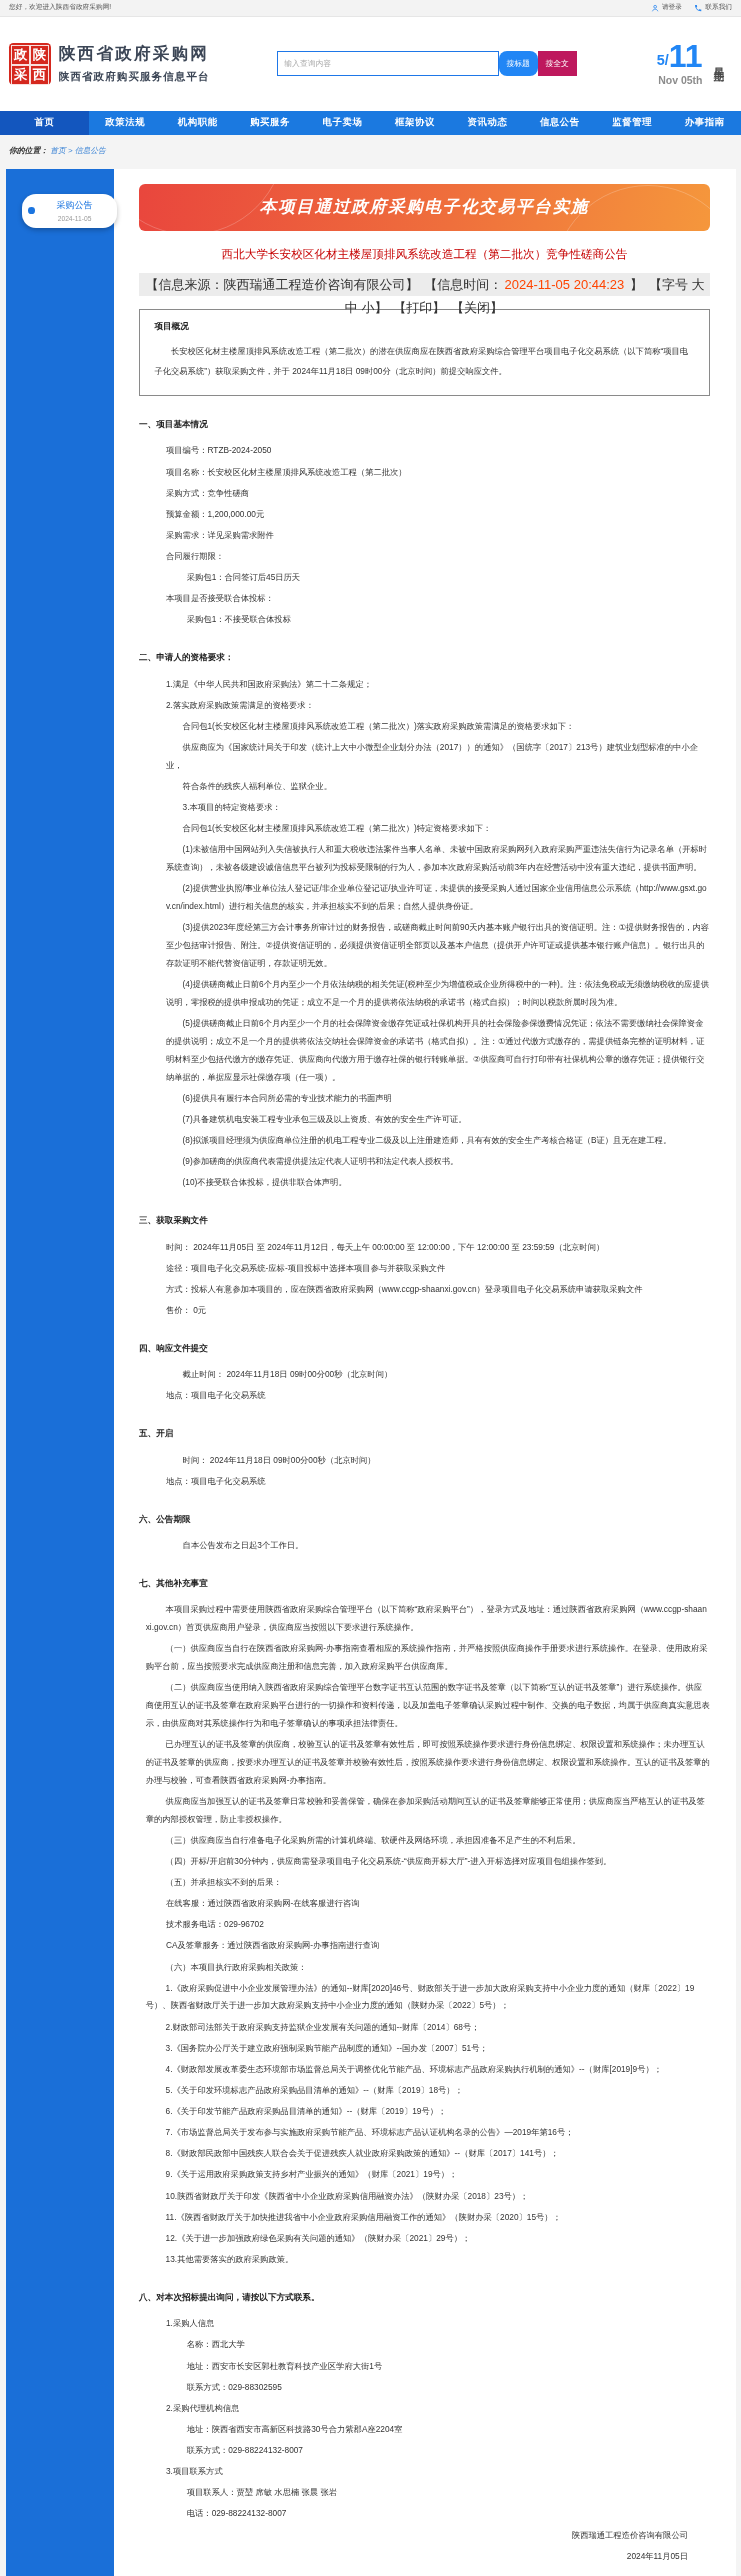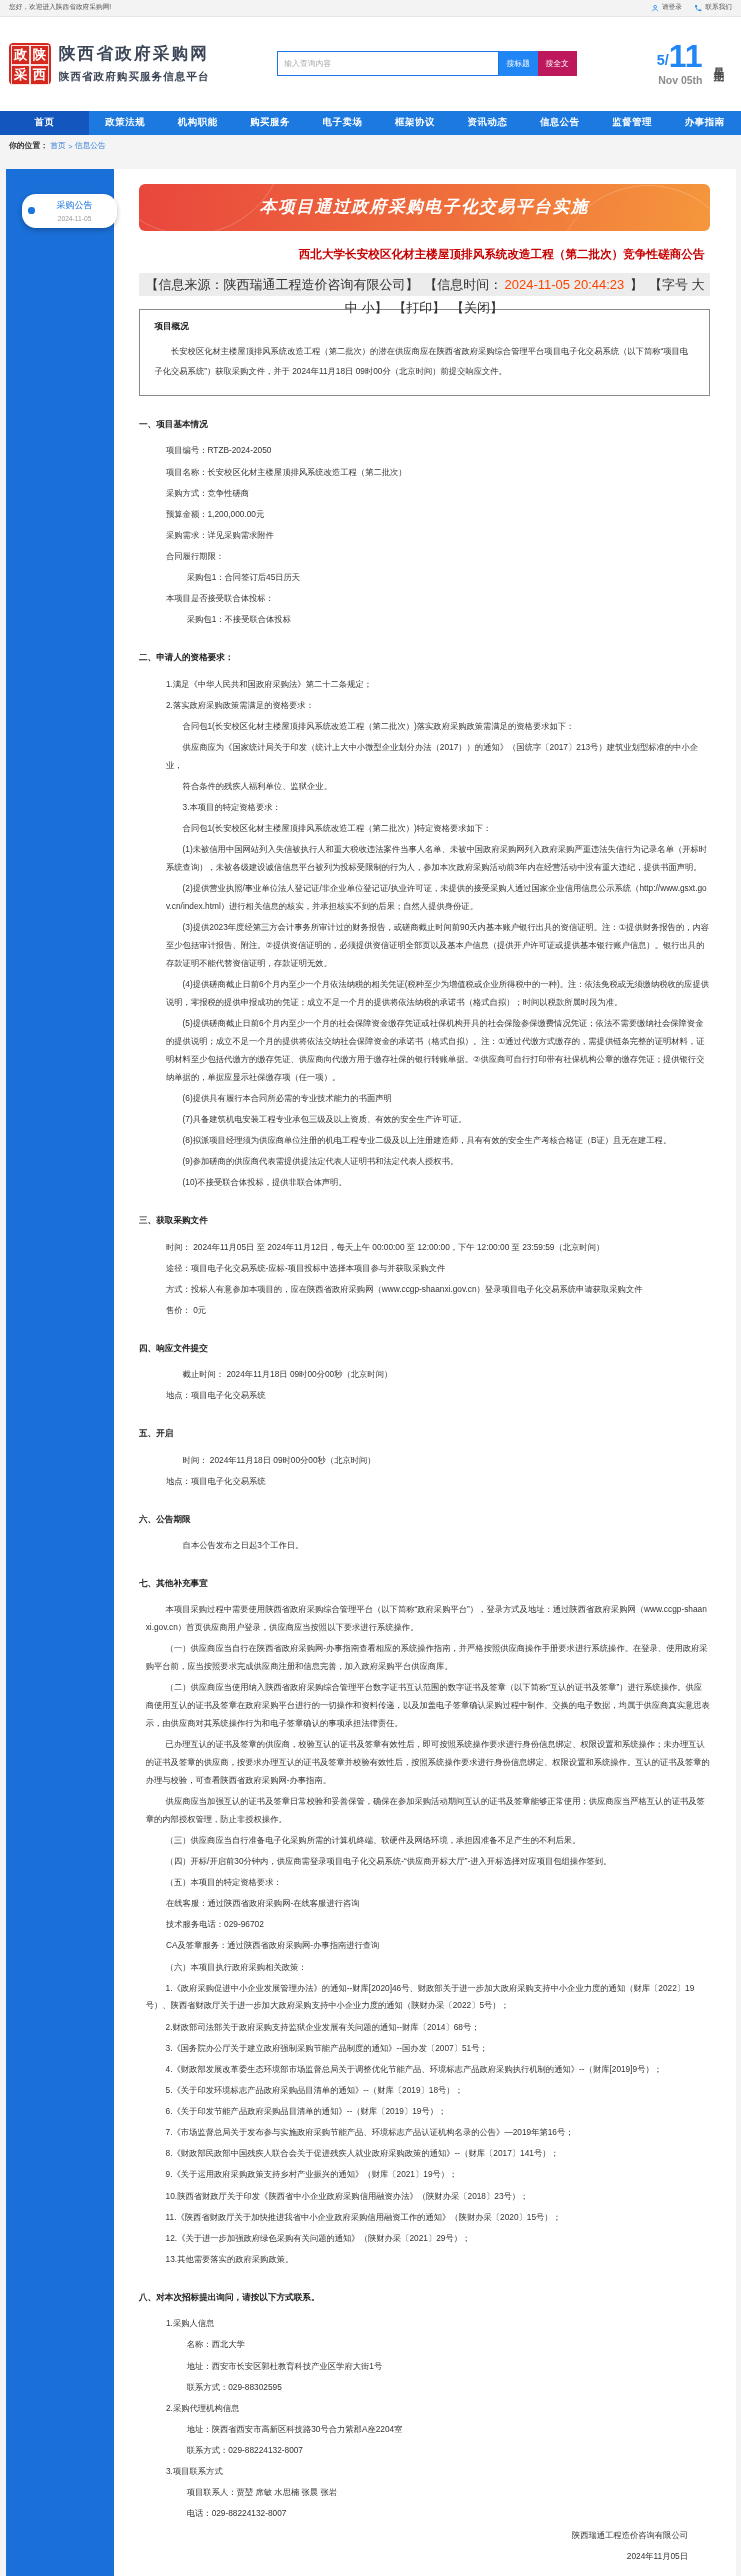--- a/index.html
+++ b/index.html
@@ -15,57 +15,57 @@
   .header { background:#fff; height:94px; display:flex; align-items:center; padding:0 9px; }
   .brand { display:flex; align-items:center; gap:7.8px; }
   .seal { width:42px; height:42px; background:#d5281e; border-radius:4.4px; display:grid; grid-template-columns:1fr 1fr; grid-template-rows:1fr 1fr; gap:1.7px; padding:3.3px; }
   .seal span { display:flex; align-items:center; justify-content:center; color:#fff; font-weight:bold; font-size:13.3px; background:#d5281e; outline:1.1px solid rgba(255,255,255,.85); }
   .brand-text .t1 { font-size:16.6px; font-weight:bold; color:#3c4656; letter-spacing:2.2px; }
   .brand-text .t2 { font-size:10.5px; font-weight:bold; color:#3c4656; margin-top:4.4px; letter-spacing:1.1px; }
   .search-wrap { display:flex; margin-left:67px; }
   .search-input { width:222px; height:24.4px; border:1.1px solid #1e77e8; padding:0 6.7px; font-size:7.8px; color:#333; outline:none; }
   .search-input::placeholder { color:#aaa; }
   .btn-search { height:24.4px; padding:0 7.8px; border:none; color:#fff; font-size:7.8px; cursor:pointer; }
-  .btn-title { background:#2186f5; }
+  .btn-title { background:#2186f5;border-radius:8px; }
   .btn-full { background:#be185d; }
   .date-block { margin-left:auto; display:flex; align-items:center; gap:10px; padding-right:5.5px; }
   .date-left { text-align:right; }
   .date-line { display:flex; align-items:flex-end; justify-content:flex-end; }
   .date-small { font-size:14.4px; font-weight:bold; color:#2186f5; line-height:1; padding-bottom:3.3px; }
   .date-big { font-size:32px; font-weight:bold; color:#2186f5; line-height:.9; }
   .date-en { font-size:10.5px; font-weight:bold; color:#8c8c8c; margin-top:3.3px; }
   .weekday { writing-mode:vertical-rl; font-size:10.5px; font-weight:bold; color:#4a4a4a; letter-spacing:3.3px; }
 
   
   .nav { background:#1b79e0; display:flex; height:24.4px; }
   .nav-item { flex:1; display:flex; align-items:center; justify-content:center; color:#fff; font-size:9.4px; font-weight:bold; cursor:pointer; letter-spacing:0.6px; }
   .nav-item.active { flex:0 0 89px; background:#1356be; }
 
   
-  .crumbbar { height:30px; display:flex; align-items:flex-end; padding:16px 9px; background:#f4f4f4; font-size:7.8px; }
+  .crumbbar { height:30px; display:flex; align-items:center; padding:16px 9px; background:#f4f4f4; font-size:7.8px;font-style:italic; }
   .crumb-label { font-weight:bold; color:#333; }
   .crumb-link { color:#3f86d6; margin:0 2.2px; cursor:pointer; }
   .crumb-sep { color:#3f86d6; }
 
   
   .wrap { display:flex; padding:2.2px 5.5px 14.4px; align-items:stretch; }
   .sidebar { width:108px; background:#1a6fd8; position:relative; flex-shrink:0; }
   .side-card { margin:24.4px 0 0 16.6px; width:95px; background:#fff; border-radius:14px; box-shadow:0 2.2px 5.5px rgba(0,0,0,.25); padding:5.5px 6.7px 5.5px 16.6px; position:relative; cursor:pointer;text-align:center; }
   .side-card .dot { position:absolute; left:6.1px; top:50%; margin-top:-3.3px; width:6.7px; height:6.7px; border-radius:50%; background:#1b75e0; }
   .side-card .cat { font-size:9px; color:#1b75e0; }
   .side-card .dt { font-size:6.7px; color:#999; margin-top:3.3px; }
 
   .main { flex:1; background:#fff; padding:14.4px 25.5px 22px; min-width:0; }
 
   .banner { height:47px; border-radius:6px; background:linear-gradient(100deg,#e9463d 0%,#ef6f3c 55%,#f5973c 100%); color:#fff; font-size:16.6px; font-weight:900; font-style:italic; letter-spacing:1.7px; display:flex; align-items:center; justify-content:center; position:relative; overflow:hidden; }
   .banner::before, .banner::after { content:""; position:absolute; border:1.1px solid rgba(255,255,255,.22); border-radius:50%; width:188px; height:188px; }
   .banner::before { left:-44px; top:-139px; }
   .banner::after { right:-33px; bottom:-144px; }
 
-  .art-title { text-align:right; color:#c60000; font-size:11.6px; font-weight:bold; margin:16.6px 5.5px 11px; }
+  .art-title { text-align:center; color:#c60000; font-size:11.6px; font-weight:normal; margin:16.6px 5.5px 11px; }
   .meta { background:#ececec; height:23px; line-height:23px; text-align:center; font-size:13px; color:#333; margin-bottom:13.3px; }
   .meta span { margin:0 1.1px; }
   .meta .red { color:#ff4400; }
   .meta .act { cursor:pointer; }
 
   .overview { border:0.6px solid #8a8a8a; padding:11px 14.4px 14.4px; margin-bottom:15.5px; }
   .overview h3 { font-size:8.6px; color:#222; margin-bottom:9px; }
   .overview p { font-size:8.3px; line-height:2.3; text-indent:2em; color:#333; }
 
   .blk { font-size:8.3px; line-height:2.15; color:#333; margin:3.3px 0; word-break:break-all; }
@@ -221,21 +221,21 @@
         <div class="blk h">六、公告期限</div>
         <div class="blk p">自本公告发布之日起3个工作日。</div>
         <div class="blk h">七、其他补充事宜</div>
         <div class="blk q">本项目采购过程中需要使用陕西省政府采购综合管理平台（以下简称“政府采购平台”），登录方式及地址：通过陕西省政府采购网（www.ccgp-shaanxi.gov.cn）首页供应商用户登录，供应商应当按照以下要求进行系统操作。</div>
         <div class="blk q">（一）供应商应当自行在陕西省政府采购网-办事指南查看相应的系统操作指南，并严格按照供应商操作手册要求进行系统操作。在登录、使用政府采购平台前，应当按照要求完成供应商注册和信息完善，加入政府采购平台供应商库。</div>
         <div class="blk q">（二）供应商应当使用纳入陕西省政府采购综合管理平台数字证书互认范围的数字证书及签章（以下简称“互认的证书及签章”）进行系统操作。供应商使用互认的证书及签章在政府采购平台进行的一切操作和资料传递，以及加盖电子签章确认采购过程中制作、交换的电子数据，均属于供应商真实意思表示，由供应商对其系统操作行为和电子签章确认的事项承担法律责任。</div>
         <div class="blk q">已办理互认的证书及签章的供应商，校验互认的证书及签章有效性后，即可按照系统操作要求进行身份信息绑定、权限设置和系统操作；未办理互认的证书及签章的供应商，按要求办理互认的证书及签章并校验有效性后，按照系统操作要求进行身份信息绑定、权限设置和系统操作。互认的证书及签章的办理与校验，可查看陕西省政府采购网-办事指南。</div>
         <div class="blk q">供应商应当加强互认的证书及签章日常校验和妥善保管，确保在参加采购活动期间互认的证书及签章能够正常使用；供应商应当严格互认的证书及签章的内部授权管理，防止非授权操作。</div>
         <div class="blk q">（三）供应商应当自行准备电子化采购所需的计算机终端、软硬件及网络环境，承担因准备不足产生的不利后果。</div>
         <div class="blk q">（四）开标/开启前30分钟内，供应商需登录项目电子化交易系统-“供应商开标大厅”-进入开标选择对应项目包组操作签到。</div>
-        <div class="blk q">（五）本项目的特定资格要求：</div>
+        <div class="blk q">（五）并承担核实不到的后果：</div>
         <div class="blk p0">在线客服：通过陕西省政府采购网-在线客服进行咨询</div>
         <div class="blk p0">技术服务电话：029-96702</div>
         <div class="blk p0">CA及签章服务：通过陕西省政府采购网-办事指南进行查询</div>
         <div class="blk q">（六）本项目执行政府采购相关政策：</div>
         <div class="blk q">1.《政府采购促进中小企业发展管理办法》的通知--财库[2020]46号、财政部关于进一步加大政府采购支持中小企业力度的通知（财库〔2022〕19号）、陕西省财政厅关于进一步加大政府采购支持中小企业力度的通知（陕财办采〔2022〕5号）；</div>
         <div class="blk q">2.财政部司法部关于政府采购支持监狱企业发展有关问题的通知--财库〔2014〕68号；</div>
         <div class="blk q">3.《国务院办公厅关于建立政府强制采购节能产品制度的通知》--国办发〔2007〕51号；</div>
         <div class="blk q">4.《财政部发展改革委生态环境部市场监督总局关于调整优化节能产品、环境标志产品政府采购执行机制的通知》--（财库[2019]9号）；</div>
         <div class="blk q">5.《关于印发环境标志产品政府采购品目清单的通知》--（财库〔2019〕18号）；</div>
         <div class="blk q">6.《关于印发节能产品政府采购品目清单的通知》--（财库〔2019〕19号）；</div>

